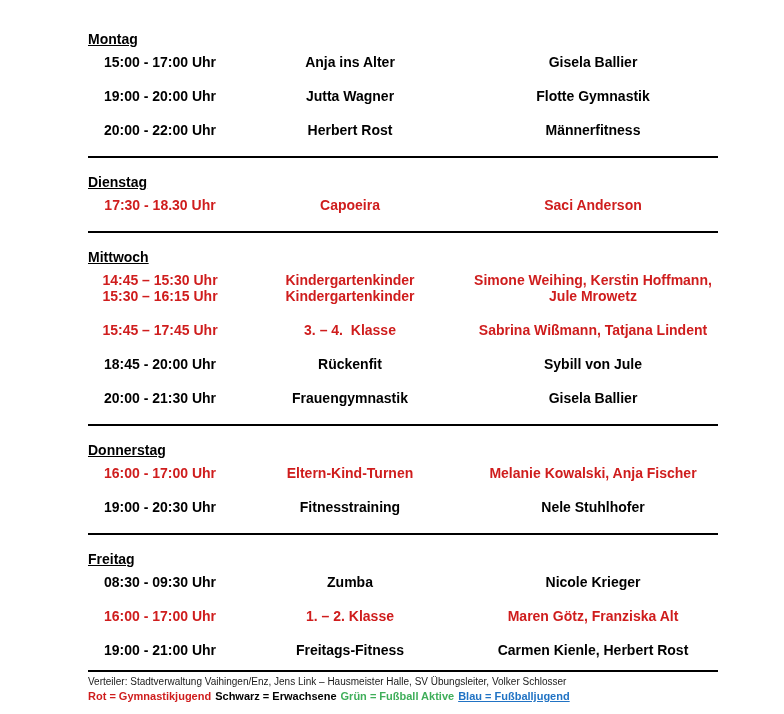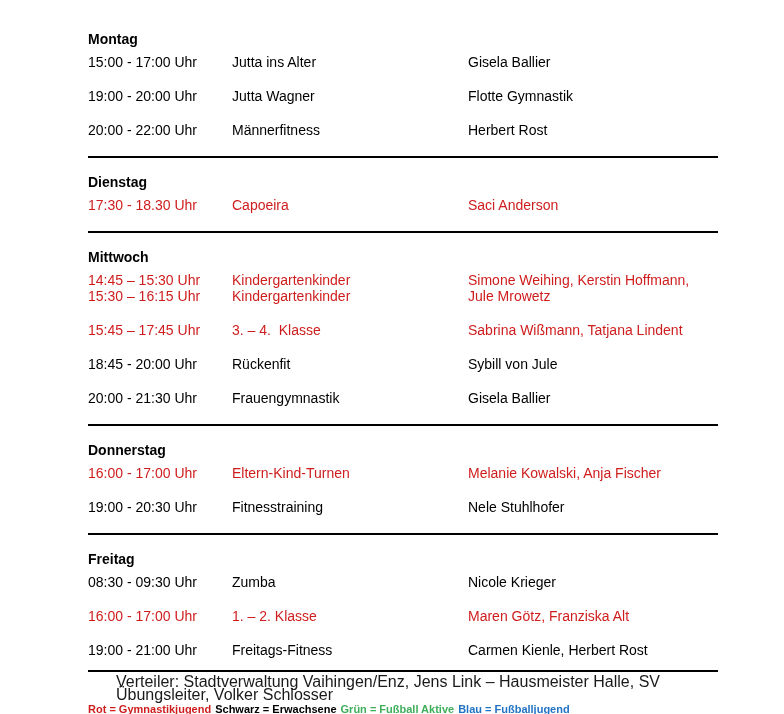--- a/index.html
+++ b/index.html
@@ -17,82 +17,83 @@
     color: #000000;
     box-sizing: border-box;
     padding: 31px 66px 0 88px;
   }
   .content { width: 630px; }
   .day {
     font-size: 14px;
     font-weight: 700;
     line-height: 16px;
     margin-bottom: 7px;
+    text-decoration: underline;
   }
   .row {
     display: grid;
     grid-template-columns: 144px 236px 1fr;
     margin-bottom: 18px;
   }
   .cell {
     font-size: 14px;
-    font-weight: 400;
+    font-weight: 700;
     line-height: 16px;
     white-space: pre-wrap;
+    text-align: center;
   }
   .tone-red   { color: var(--red); }
   .tone-black { color: var(--black); }
   .tone-green { color: var(--green); }
-  .tone-blue  { color: var(--blue); }
+  .tone-blue  { color: var(--blue); text-decoration: underline; }
   .divider {
     border: none;
     border-top: 2px solid #000000;
     margin: 0 0 16px 0;
     width: 630px;
   }
   .divider-footer {
     margin: -6px 0 3px 0;
   }
   .distribution {
-    font-size: 16px;
+    font-size: 10px;
     font-weight: 400;
     line-height: 13px;
     color: #1a1a1a;
-    margin-left: 28px;
   }
   .legend {
     font-size: 11px;
     font-weight: 700;
     line-height: 14px;
     margin-top: 1px;
   }
   .legend span { margin-right: 4px; }
 </style>
 </head>
 <body>
 
 <div class="page">
   <div class="content">
 
     <section>
       <div class="day">Montag</div>
       <div class="row tone-black">
         <div class="cell">15:00 - 17:00 Uhr</div>
-        <div class="cell">Jutta ins Alter</div>
+        <div class="cell">Anja ins Alter</div>
         <div class="cell">Gisela Ballier</div>
       </div>
       <div class="row tone-black">
         <div class="cell">19:00 - 20:00 Uhr</div>
         <div class="cell">Jutta Wagner</div>
         <div class="cell">Flotte Gymnastik</div>
       </div>
       <div class="row tone-black">
         <div class="cell">20:00 - 22:00 Uhr</div>
+        <div class="cell">Herbert Rost</div>
         <div class="cell">Männerfitness</div>
-        <div class="cell">Herbert Rost</div>
       </div>
       <hr class="divider">
     </section>
 
     <section>
       <div class="day">Dienstag</div>
       <div class="row tone-red">
         <div class="cell">17:30 - 18.30 Uhr</div>
         <div class="cell">Capoeira</div>
         <div class="cell">Saci Anderson</div>

